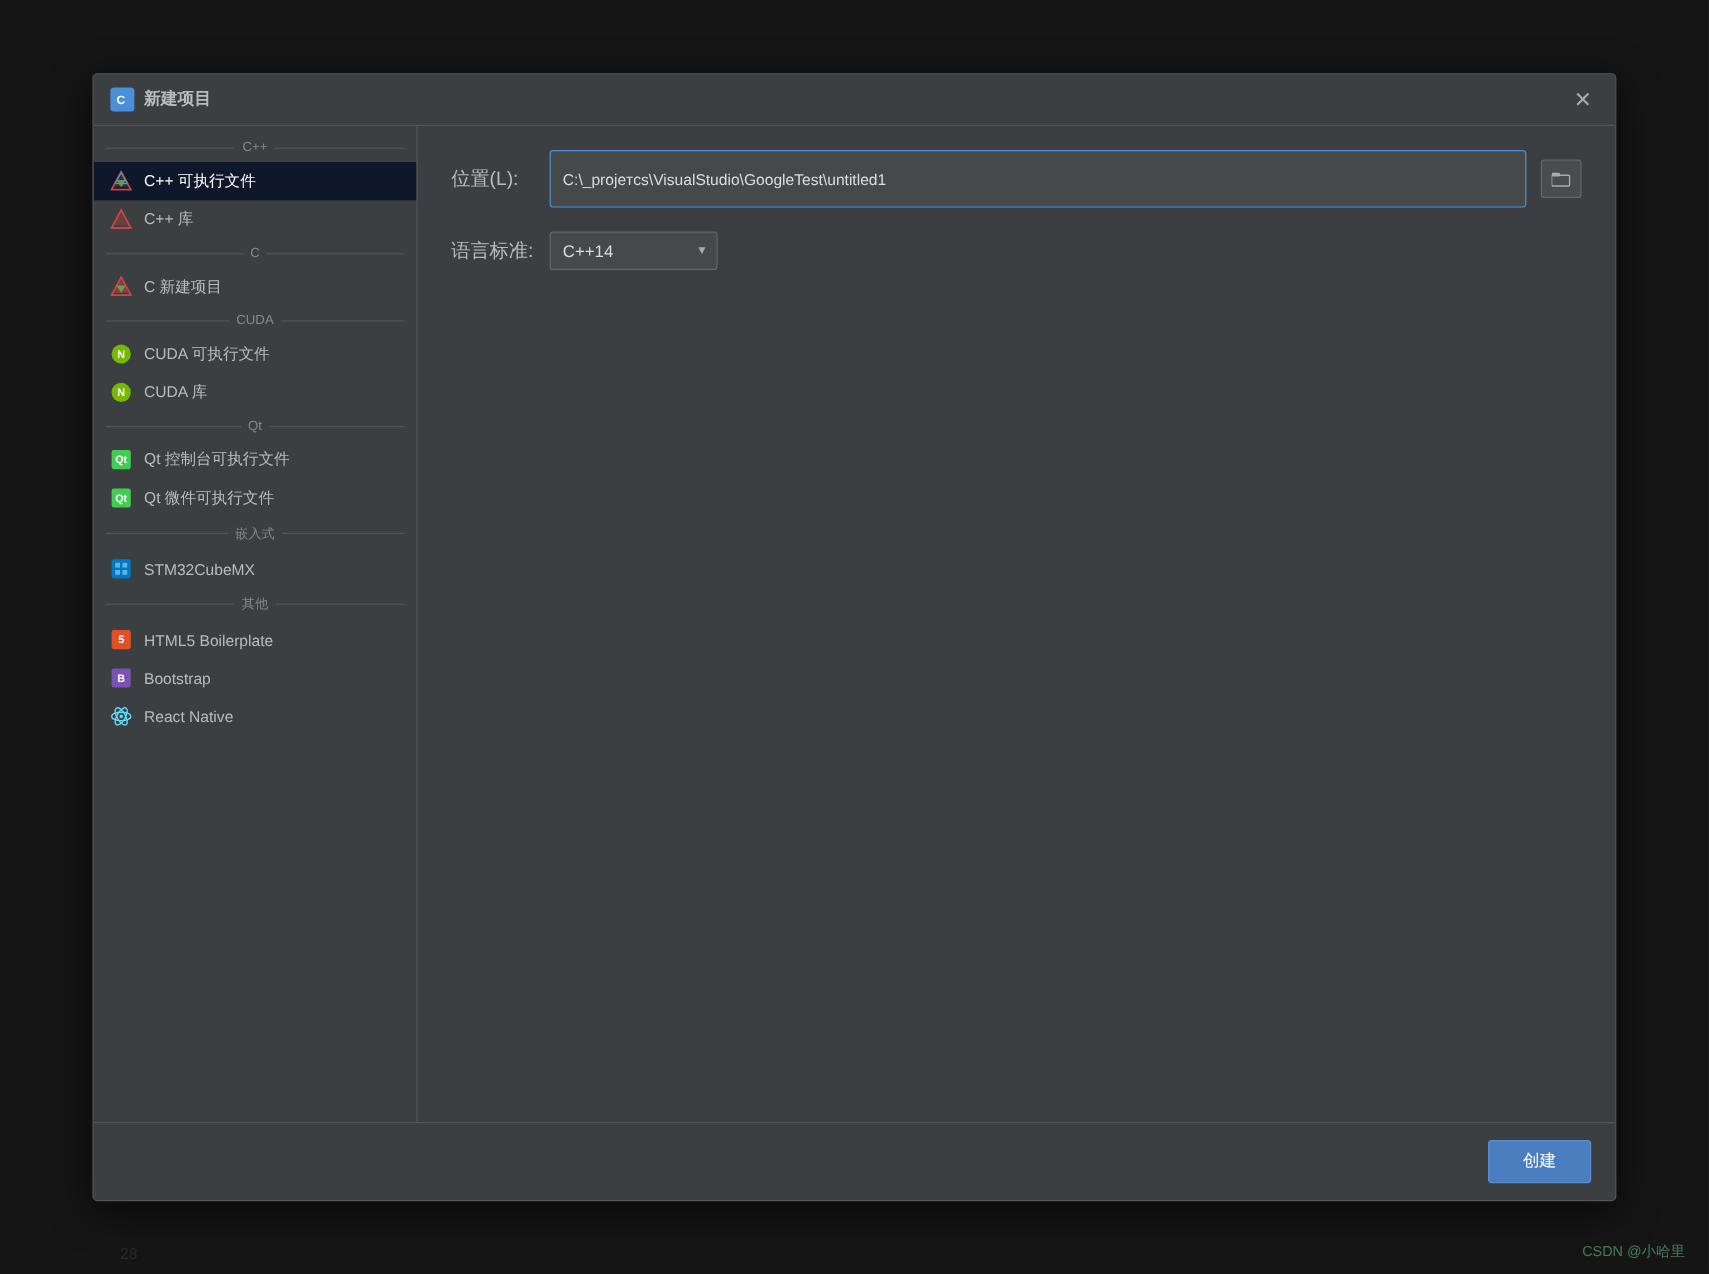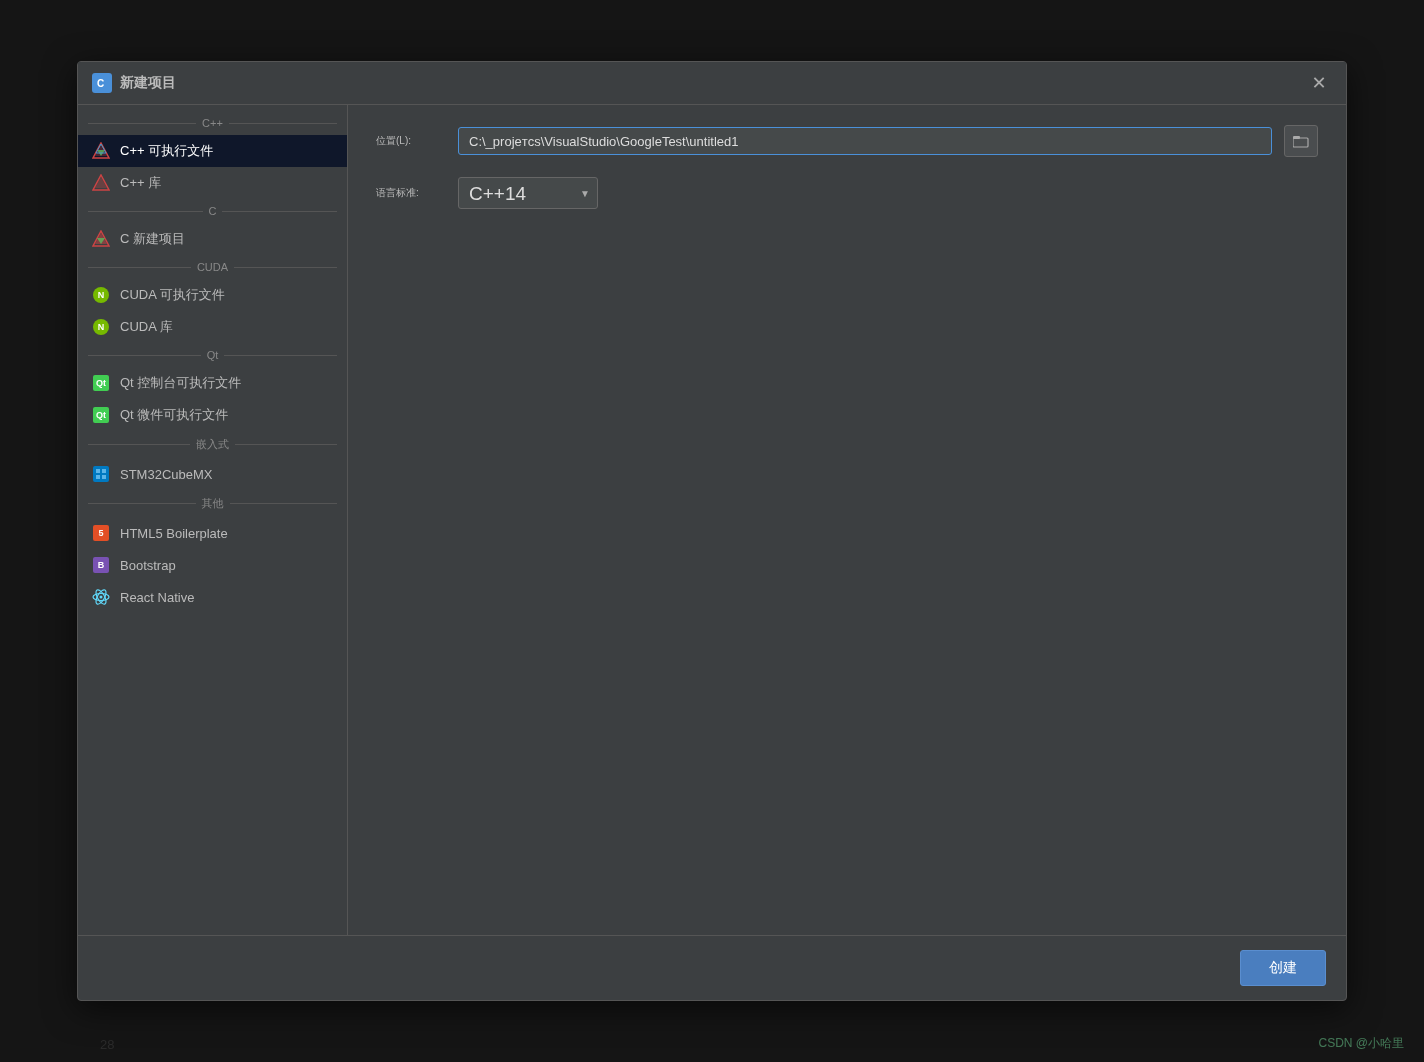--- a/index.html
+++ b/index.html
@@ -205,26 +205,26 @@
       gap: 20px;
     }
 
     .form-row {
       display: flex;
       align-items: center;
       gap: 12px;
     }
     .form-label {
       color: #bbb;
-      font-size: 10px;
+      font-size: 16px;
       min-width: 70px;
     }
     .form-input {
       flex: 1;
-      height: 28px;
+      height: 48px;
       background: #45494a;
       border: 1px solid #4a90d9;
       border-radius: 3px;
       color: #ddd;
       font-size: 13px;
       padding: 0 10px;
       outline: none;
     }
     .browse-btn {
       width: 34px;
@@ -239,21 +239,21 @@
       justify-content: center;
       font-size: 14px;
     }
 
     .form-select {
       height: 32px;
       background: #45494a;
       border: 1px solid #666;
       border-radius: 3px;
       color: #ddd;
-      font-size: 19px;
+      font-size: 14px;
       padding: 0 28px 0 10px;
       outline: none;
       cursor: pointer;
       appearance: none;
       -webkit-appearance: none;
       min-width: 140px;
     }
     .select-wrapper {
       position: relative;
       display: inline-block;

